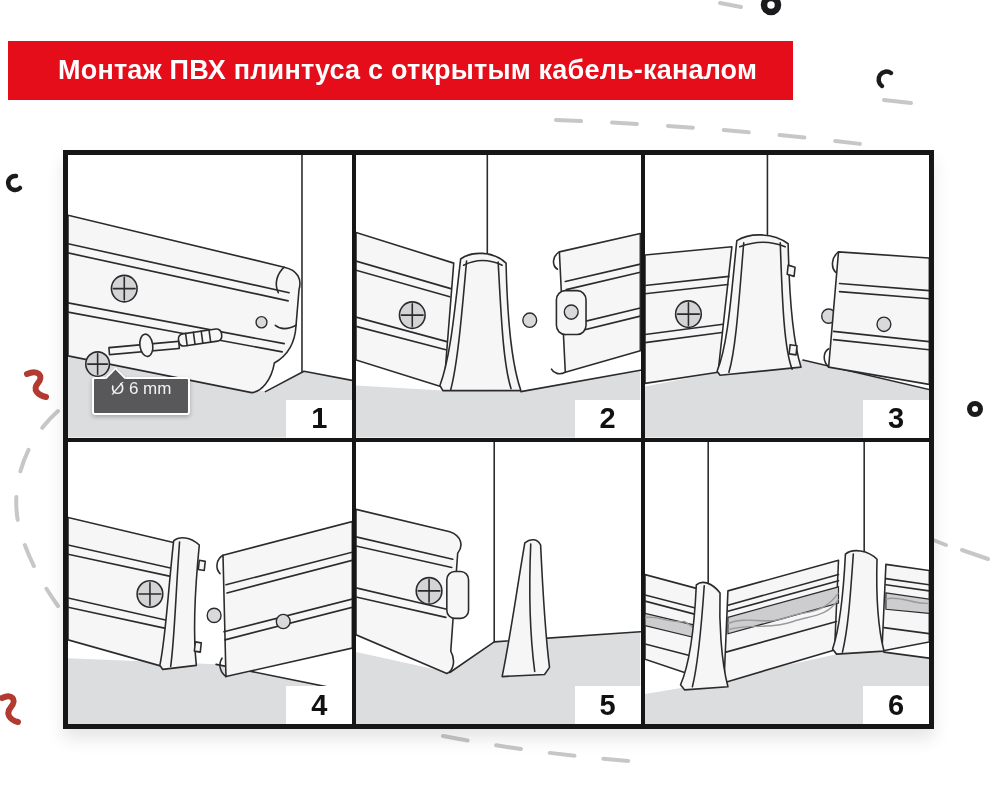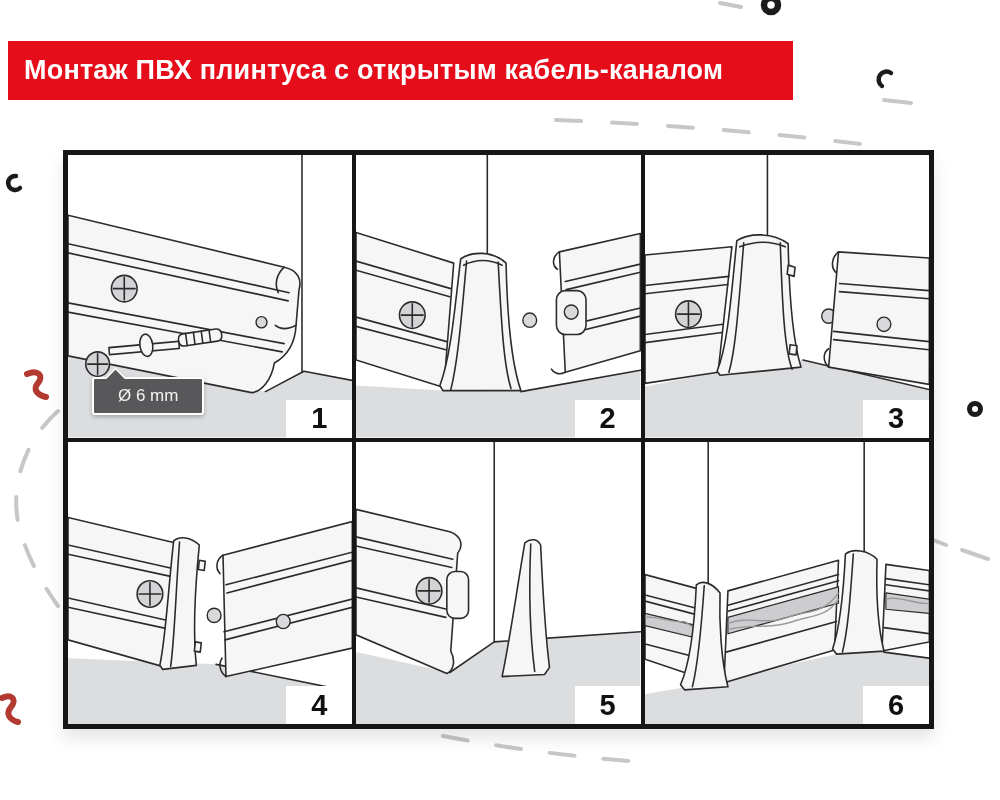--- a/index.html
+++ b/index.html
@@ -4,21 +4,21 @@
 <style>
   html,body{margin:0;padding:0;background:#fff;}
   .page{position:relative;width:1000px;height:800px;background:#fff;overflow:hidden;
         font-family:"Liberation Sans",sans-serif;}
 
   
   .banner{position:absolute;left:8px;top:41px;width:785px;height:59px;
           background:var(--banner-bg,#e60d1a);display:flex;align-items:center;
           padding-left:16px;box-sizing:border-box;}
   .banner span{color:var(--banner-text,#fff);font-size:27px;font-weight:bold;
-               letter-spacing:.2px;white-space:nowrap;}
+               letter-spacing:.2px;white-space:nowrap;margin-left:34px;}
 
   
   .doodles{position:absolute;left:0;top:0;width:1000px;height:800px;pointer-events:none;}
   .dash{stroke:var(--dash-gray,#c7c7c9);stroke-width:4;fill:none;stroke-linecap:round;}
   .squig{stroke:var(--doodle-red,#b23a31);stroke-width:6;fill:none;stroke-linecap:round;}
   .blk{stroke:var(--doodle-black,#1b1b1d);fill:none;stroke-linecap:round;}
 
   
   .grid{position:absolute;left:63px;top:150px;width:871px;height:579px;
         border:3px solid var(--panel-border,#161616);box-sizing:border-box;
@@ -38,24 +38,24 @@
   .cb{fill:var(--shade,#cdcdcf);stroke:var(--line,#2b2b2d);stroke-width:1.2;}
   .wv{fill:none;stroke:#9a9a9c;stroke-width:1.4;}
 
   
   .badge{position:absolute;right:0;bottom:0;width:66px;height:38px;
          background:var(--badge-bg,#fff);color:var(--badge-text,#111);
          display:flex;align-items:center;justify-content:center;
          font-size:29px;font-weight:bold;}
 
   
-  .callout{position:absolute;left:24px;top:222px;height:34px;padding:0 24px;
+  .callout{position:absolute;left:24px;top:222px;height:34px;padding:0 17px;
            background:var(--tooltip-bg,#58585b);border:2.5px solid #fff;border-radius:3px;
            color:var(--tooltip-text,#f2f2f2);font-size:17px;display:flex;
-           align-items:center;box-shadow:0 2px 4px rgba(0,0,0,.25);}
+           box-shadow:0 2px 4px rgba(0,0,0,.25);}
   .callout .pointer{position:absolute;left:14px;top:-9px;width:13px;height:13px;
            background:var(--tooltip-bg,#58585b);transform:rotate(45deg);
            border-left:2.5px solid #fff;border-top:2.5px solid #fff;}
 </style>
 </head>
 <body>
 
 <div class="page">
 
   <div class="banner">

